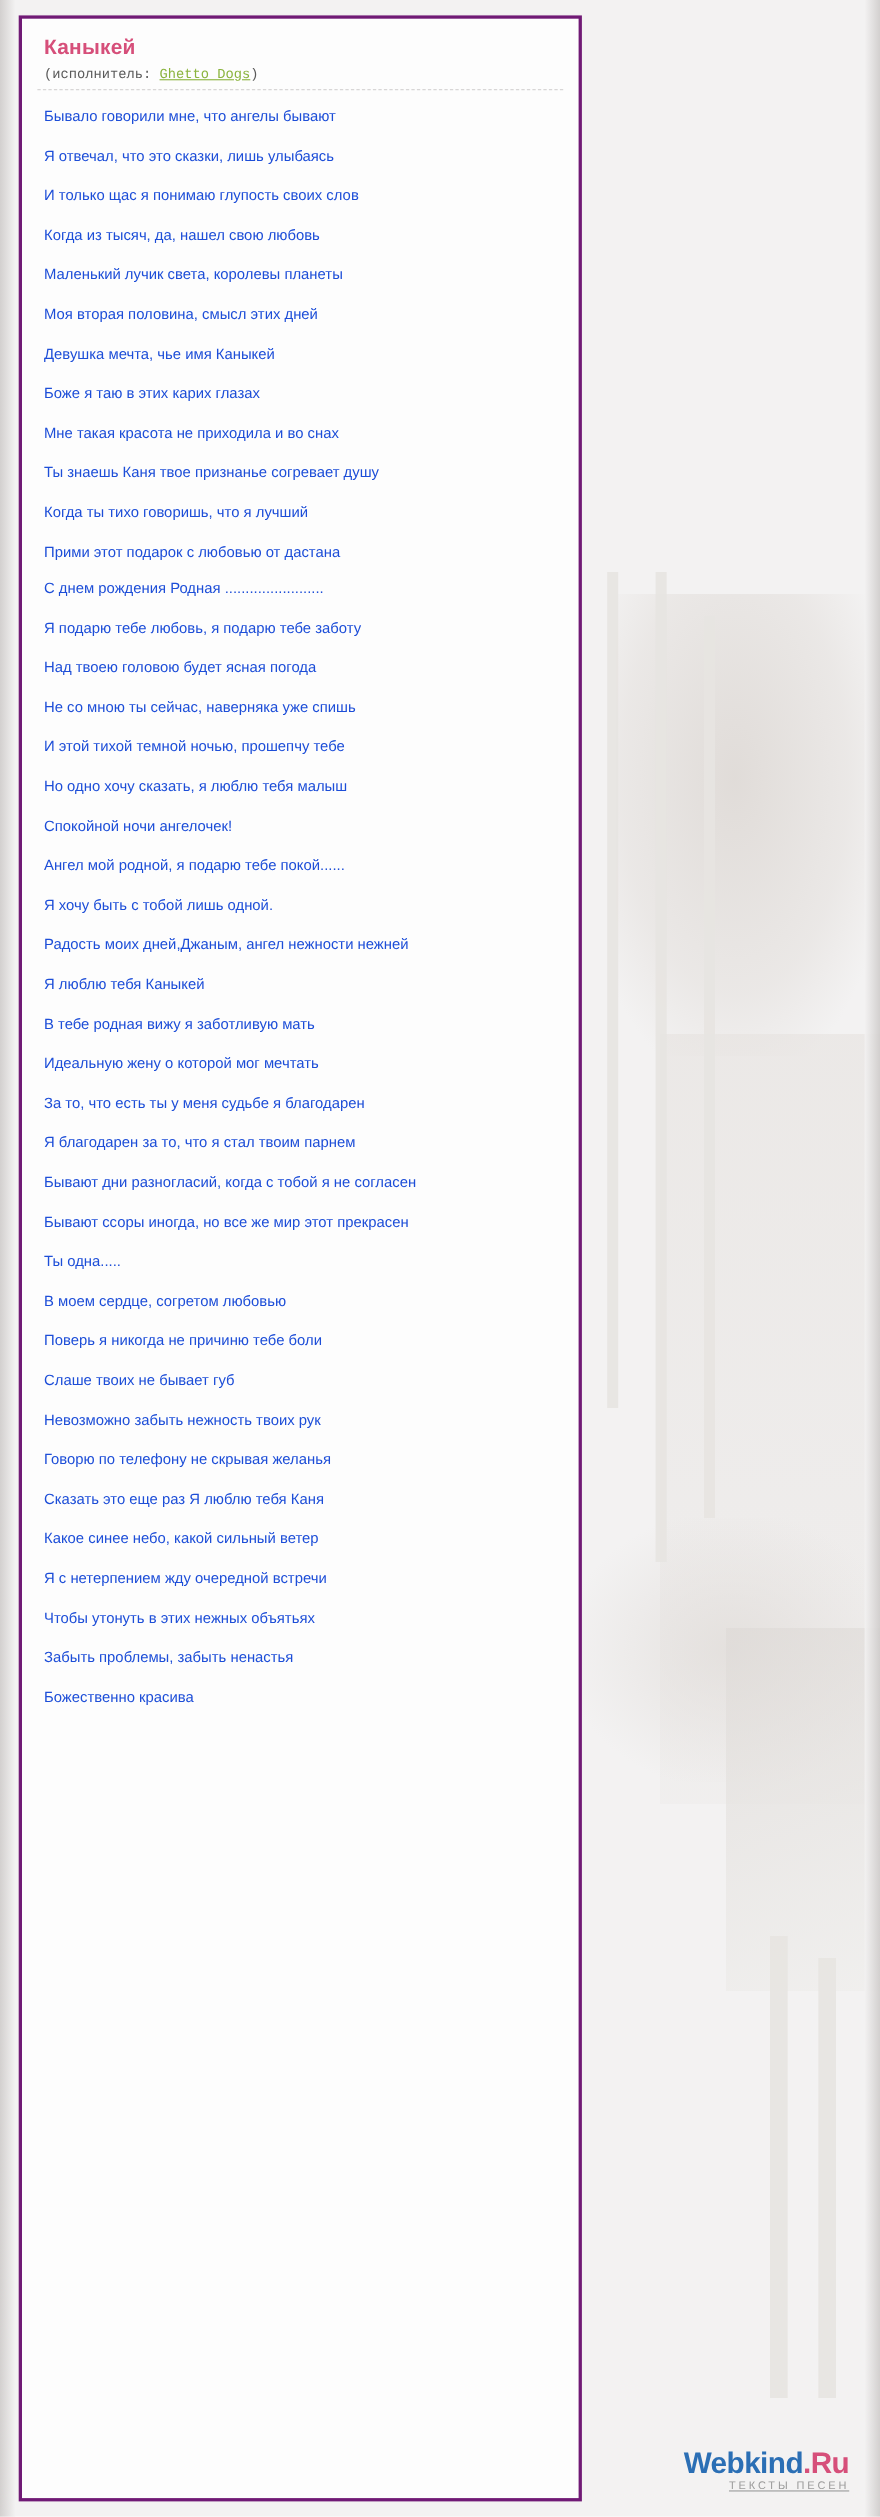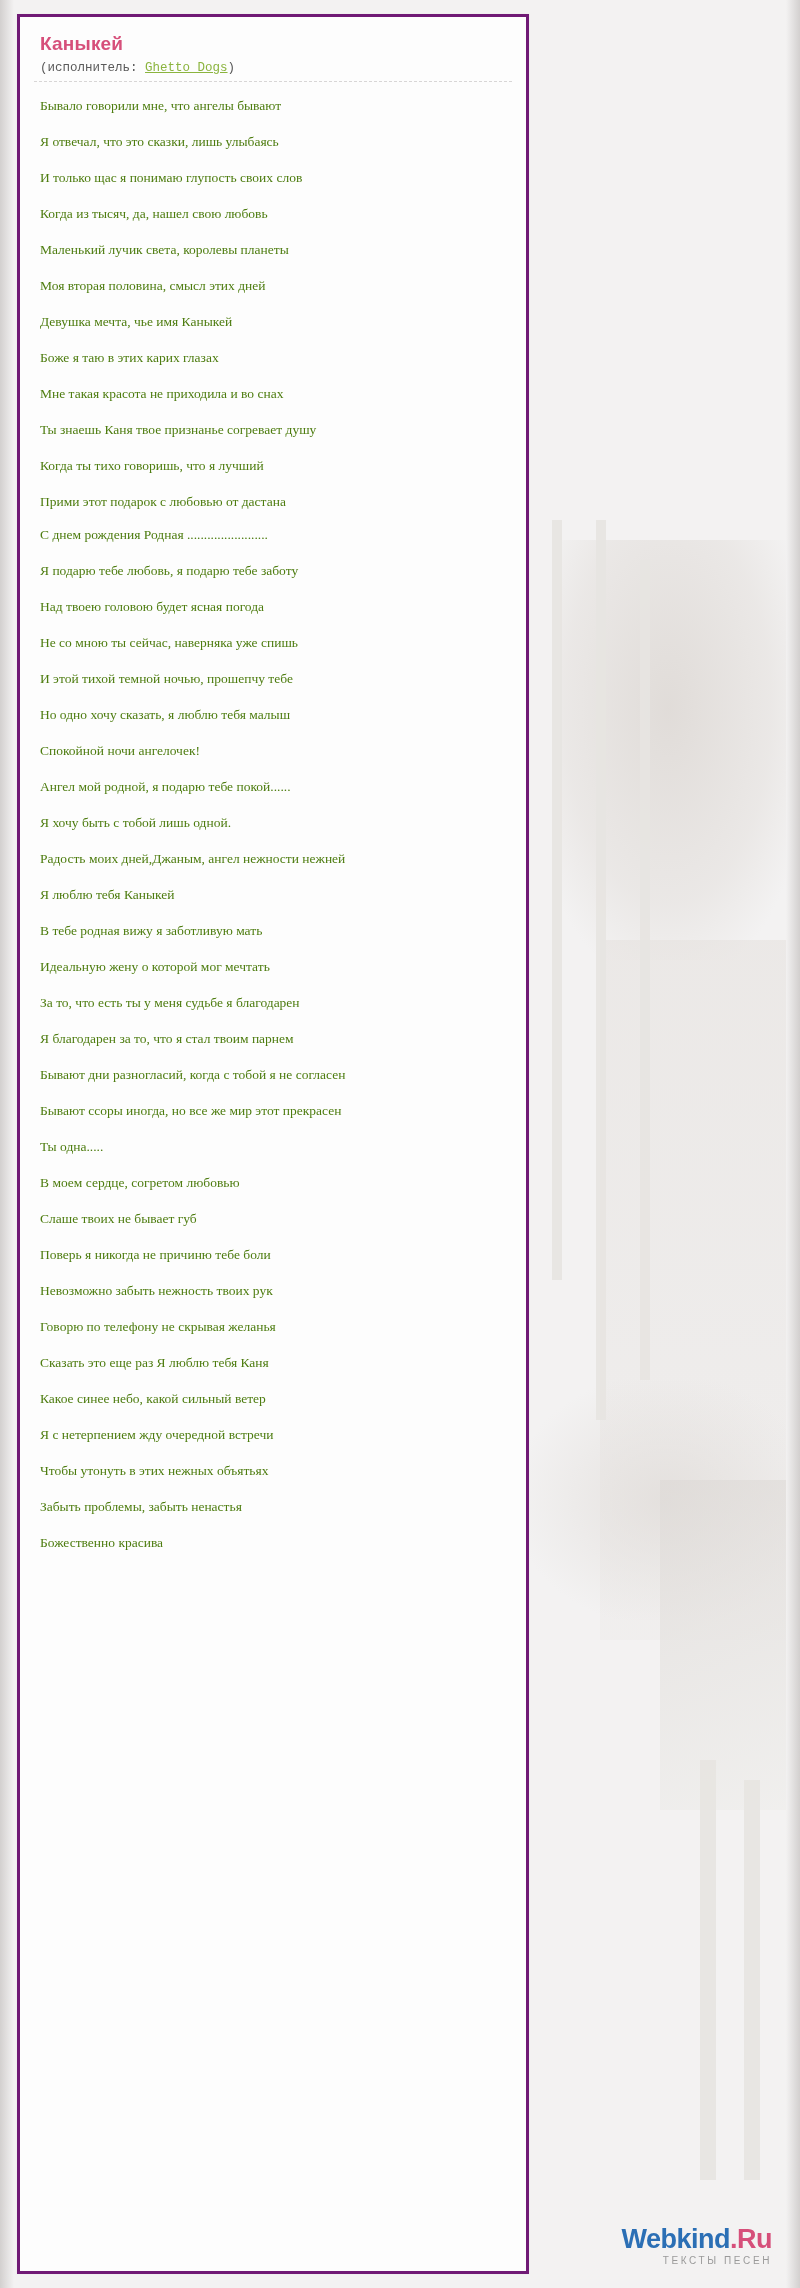--- a/index.html
+++ b/index.html
@@ -110,25 +110,24 @@
     border: 0;
     border-top: 1px dashed #d8d6d6;
     margin: 0 0 10px 0;
   }
 
   .lyrics {
     margin: 0 0 0 6px;
   }
   .lyric-line {
     font-size: 13.5px;
-    color: #4d7c0f;
+    color: #1d4ed8;
     line-height: 18px;
     margin: 15px 0 18px 0;
     white-space: pre-wrap;
-    font-family: Liberation Serif, serif;
   }
   .lyric-line.tight {
     margin-bottom: 0;
   }
 
   
   .footer-logo {
     position: absolute;
     right: 28px;
     bottom: 22px;
@@ -143,20 +142,21 @@
     letter-spacing: -.5px;
   }
   .footer-logo .wk .ru {
     color: #d64f7a;
   }
   .footer-logo .tagline {
     margin-top: 3px;
     font-size: 10px;
     color: #9a9a9a;
     letter-spacing: 2.6px;
+    text-decoration: underline;
   }
 </style>
 </head>
 <body>
 
 <div class="page">
   <div class="bg-ghost">
     <div class="blob b1"></div>
     <div class="blob b2"></div>
     <div class="blob b4"></div>
@@ -202,22 +202,22 @@
       <div class="lyric-line">Радость моих дней,Джаным, ангел нежности нежней</div>
       <div class="lyric-line">Я люблю тебя Каныкей</div>
       <div class="lyric-line">В тебе родная вижу я заботливую мать</div>
       <div class="lyric-line">Идеальную жену о которой мог мечтать</div>
       <div class="lyric-line">За то, что есть ты у меня судьбе я благодарен</div>
       <div class="lyric-line">Я благодарен за то, что я стал твоим парнем</div>
       <div class="lyric-line">Бывают дни разногласий, когда с тобой я не согласен</div>
       <div class="lyric-line">Бывают ссоры иногда, но все же мир этот прекрасен</div>
       <div class="lyric-line">Ты одна.....</div>
       <div class="lyric-line">В моем сердце, согретом любовью</div>
+      <div class="lyric-line">Поверь я никогда не причиню тебе боли</div>
       <div class="lyric-line">Слаше твоих не бывает губ</div>
-      <div class="lyric-line">Поверь я никогда не причиню тебе боли</div>
       <div class="lyric-line">Невозможно забыть нежность твоих рук</div>
       <div class="lyric-line">Говорю по телефону не скрывая желанья</div>
       <div class="lyric-line">Сказать это еще раз Я люблю тебя Каня</div>
       <div class="lyric-line">Какое синее небо, какой сильный ветер</div>
       <div class="lyric-line">Я с нетерпением жду очередной встречи</div>
       <div class="lyric-line">Чтобы утонуть в этих нежных объятьях</div>
       <div class="lyric-line">Забыть проблемы, забыть ненастья</div>
       <div class="lyric-line">Божественно красива</div>
     </div>
 </div>

